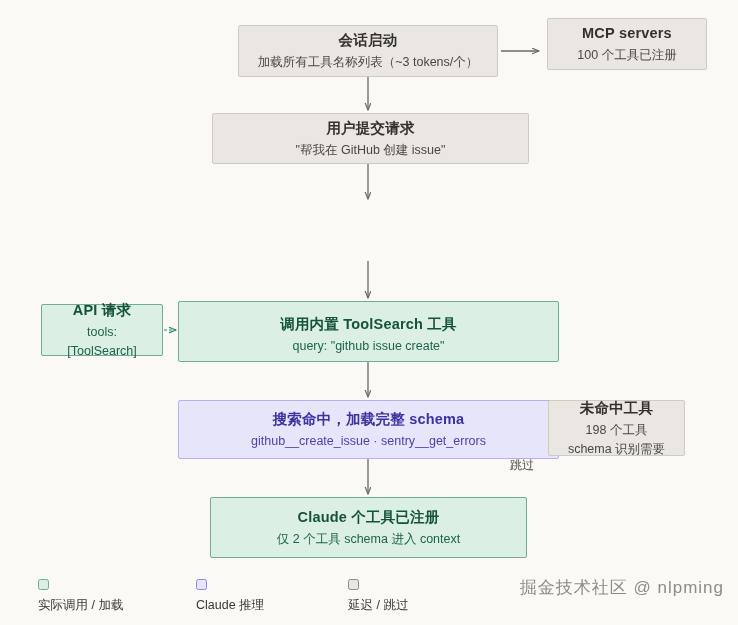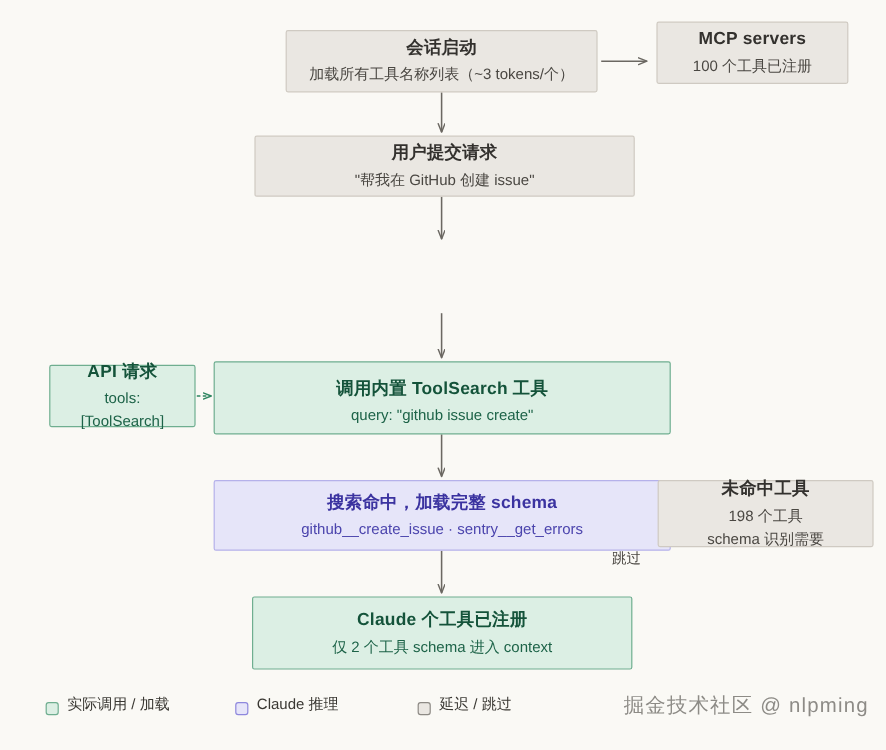--- a/index.html
+++ b/index.html
@@ -83,25 +83,26 @@
   #legend {
     position: absolute;
     left: 0;
     top: 570px;
     width: 738px;
     height: 40px;
   }
   .legend-item {
     position: absolute;
     display: flex;
-    align-items: flex-end;
+    align-items: flex-start;
     gap: 7px;
     font-size: 12.5px;
     color: #3a3833;
     white-space: nowrap;
+    flex-direction: column;
   }
   .swatch {
     width: 11px;
     height: 11px;
     border-radius: 2.5px;
     box-sizing: border-box;
     border: 1.4px solid #999;
     background: #fff;
     flex: 0 0 auto;
   }
@@ -179,21 +180,21 @@
   <div class="node n-green" style="left:178px; top:301px; width:381px; height:61px;justify-content:flex-end;">
     <div class="title">调用内置 ToolSearch 工具</div>
     <div class="sub">query: "github issue create"</div>
   </div>
 
   <div class="node n-purple" style="left:178px; top:400px; width:381px; height:59px;">
     <div class="title">搜索命中，加载完整 schema</div>
     <div class="sub">github__create_issue · sentry__get_errors</div>
   </div>
 
-  <div class="node n-gray" style="left:548px; top:400px; width:180px; height:56px; z-index:3;">
+  <div class="node n-gray" style="left:548px; top:400px; width:137px; height:56px; z-index:3;">
     <div class="title">未命中工具</div>
     <div class="sub">198 个工具</div>
     <div class="sub" style="margin-top:0;">schema 识别需要</div>
   </div>
 
   <div class="node n-green" style="left:210px; top:497px; width:317px; height:61px;">
     <div class="title">Claude 个工具已注册</div>
     <div class="sub">仅 2 个工具 schema 进入 context</div>
   </div>
 

